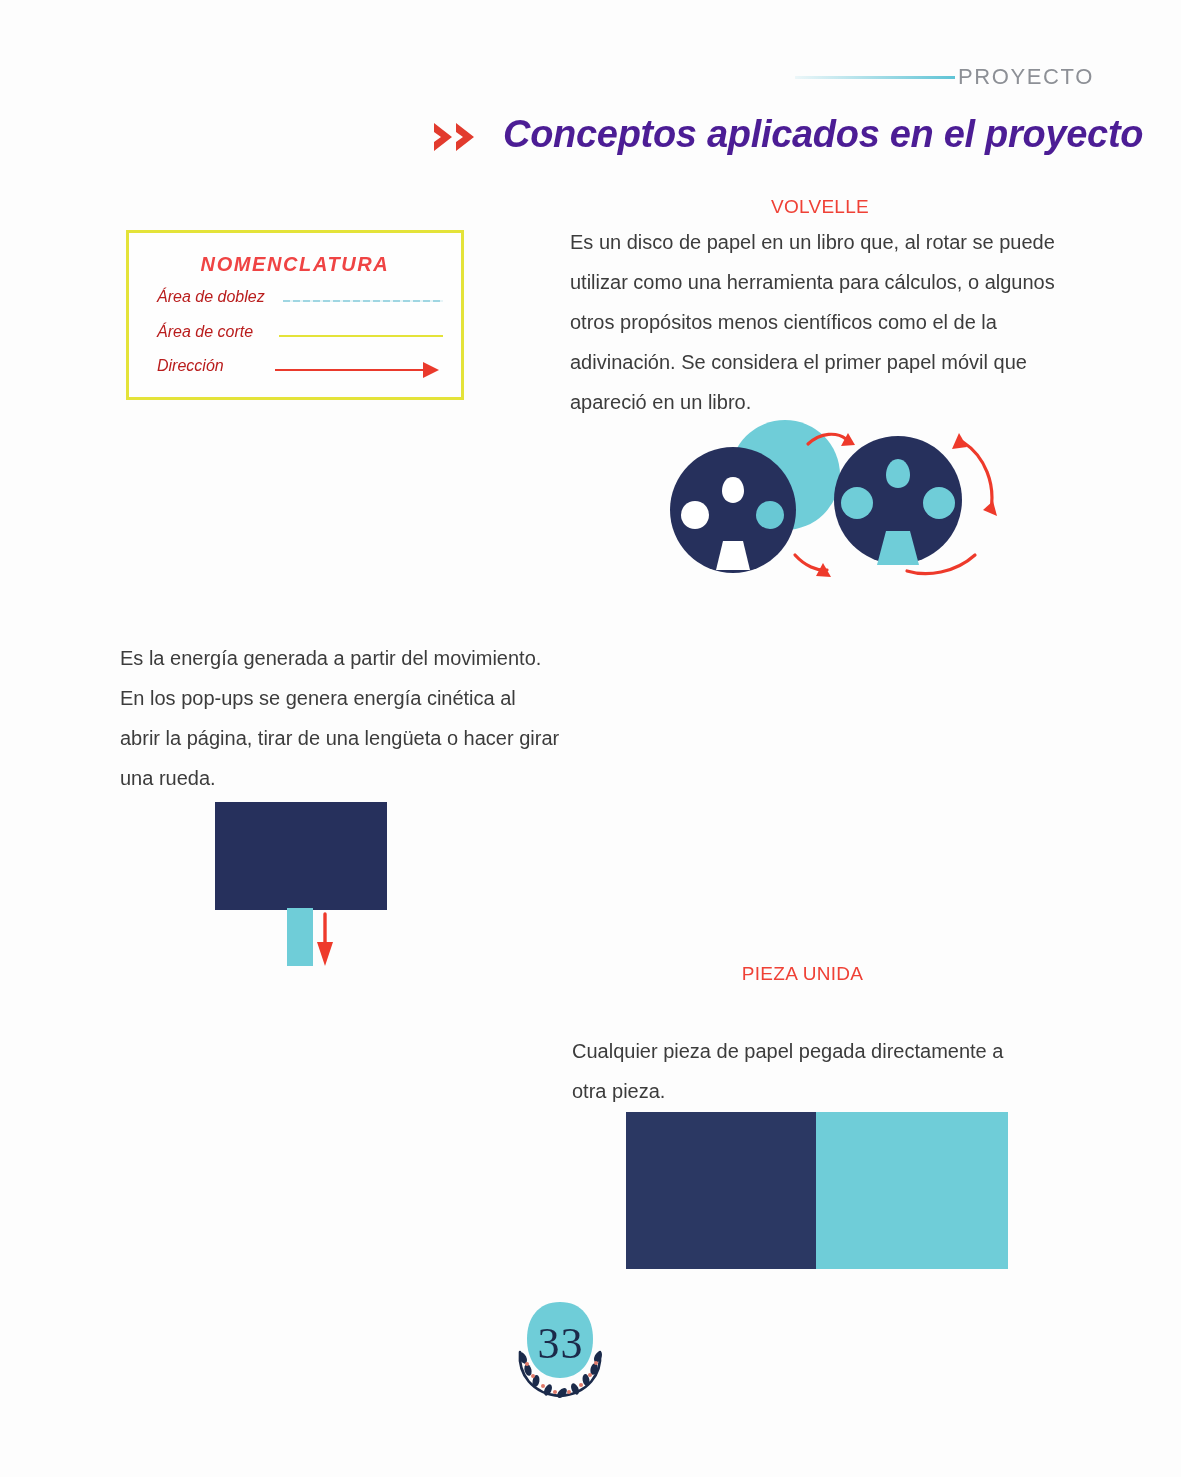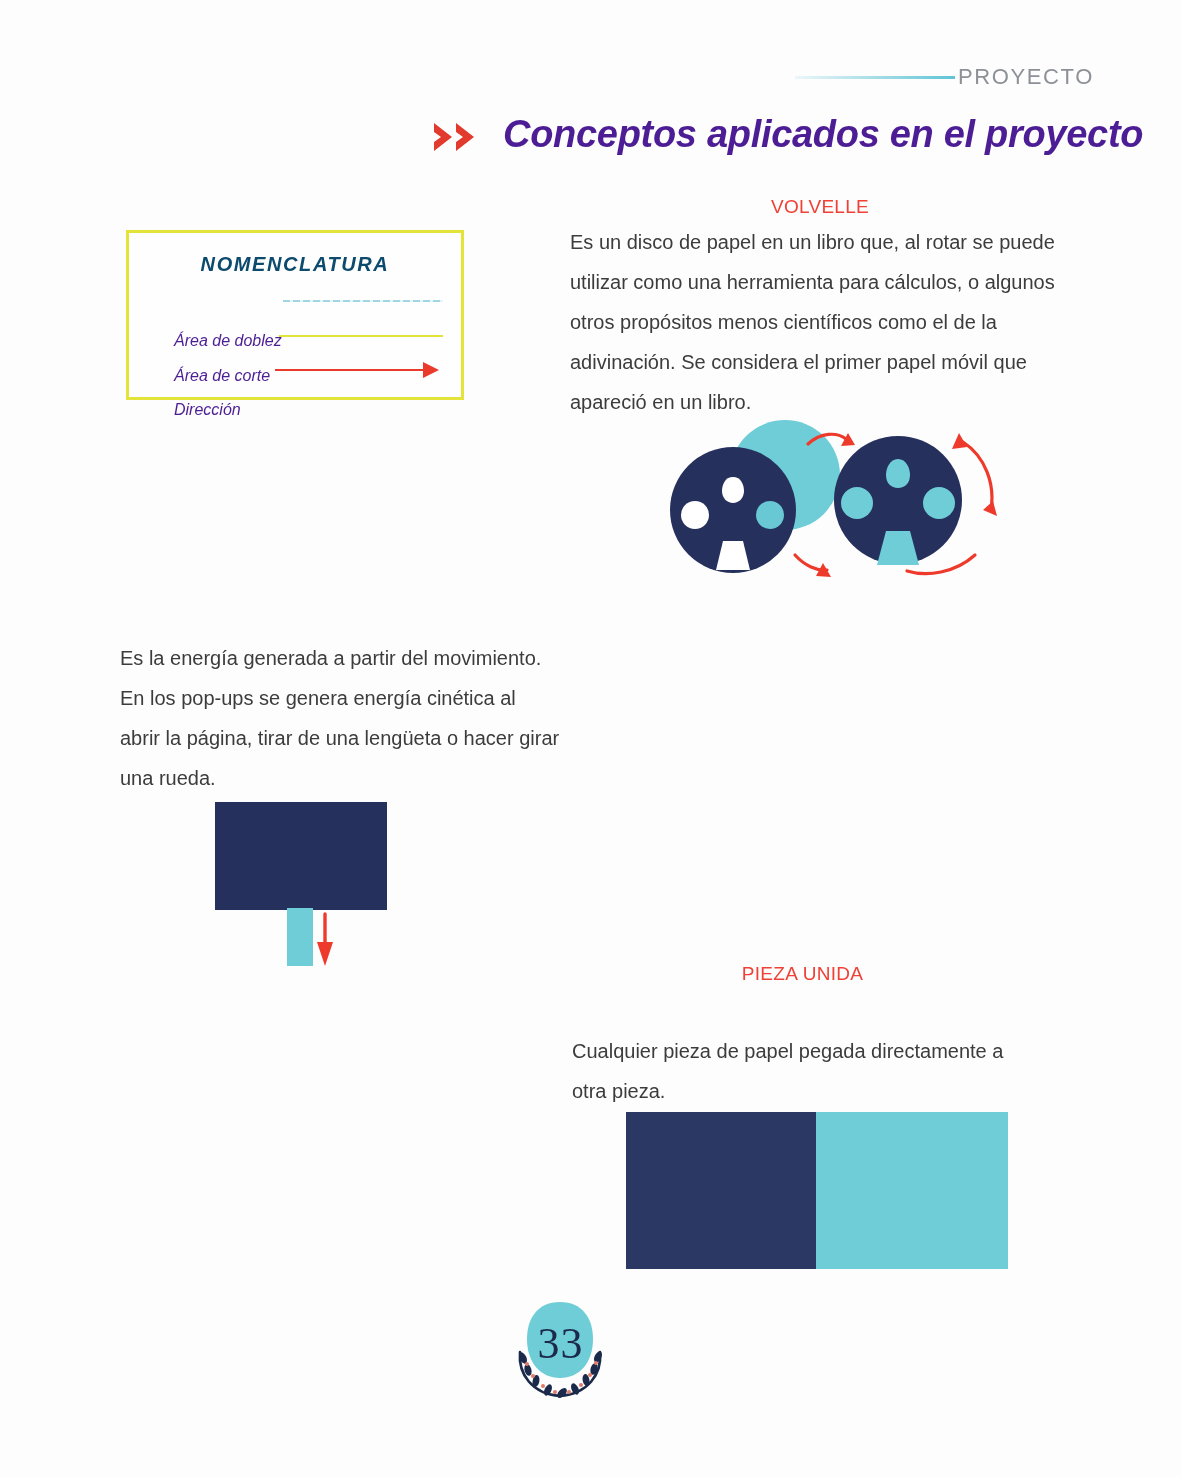--- a/index.html
+++ b/index.html
@@ -76,40 +76,39 @@
   }
   .nomen-title {
     position: absolute;
     left: 0; right: 0;
     top: 20px;
     text-align: center;
     font-size: 20px;
     font-style: italic;
     font-weight: 700;
     letter-spacing: 1.6px;
-    color: #0c4a6e;
+    color: #ef4444;
   }
   .nomen-row {
     position: absolute;
     left: 28px;
     width: 290px;
     height: 26px;
   }
   .nomen-row.r1 { top: 55px; }
   .nomen-row.r2 { top: 90px; }
   .nomen-row.r3 { top: 124px; text-align: right; }
   .nomen-label {
     position: absolute;
-    left: 17px;
+    left: 0;
     top: 0;
     font-size: 16px;
     font-style: italic;
-    color: #4c1d95;
+    color: #b91c1c;
     white-space: nowrap;
-    margin-top: 44px;
   }
   .nomen-sample {
     position: absolute;
     left: 126px;
     top: 0;
     width: 160px;
     height: 26px;
   }
   .line-fold {
     position: absolute;

